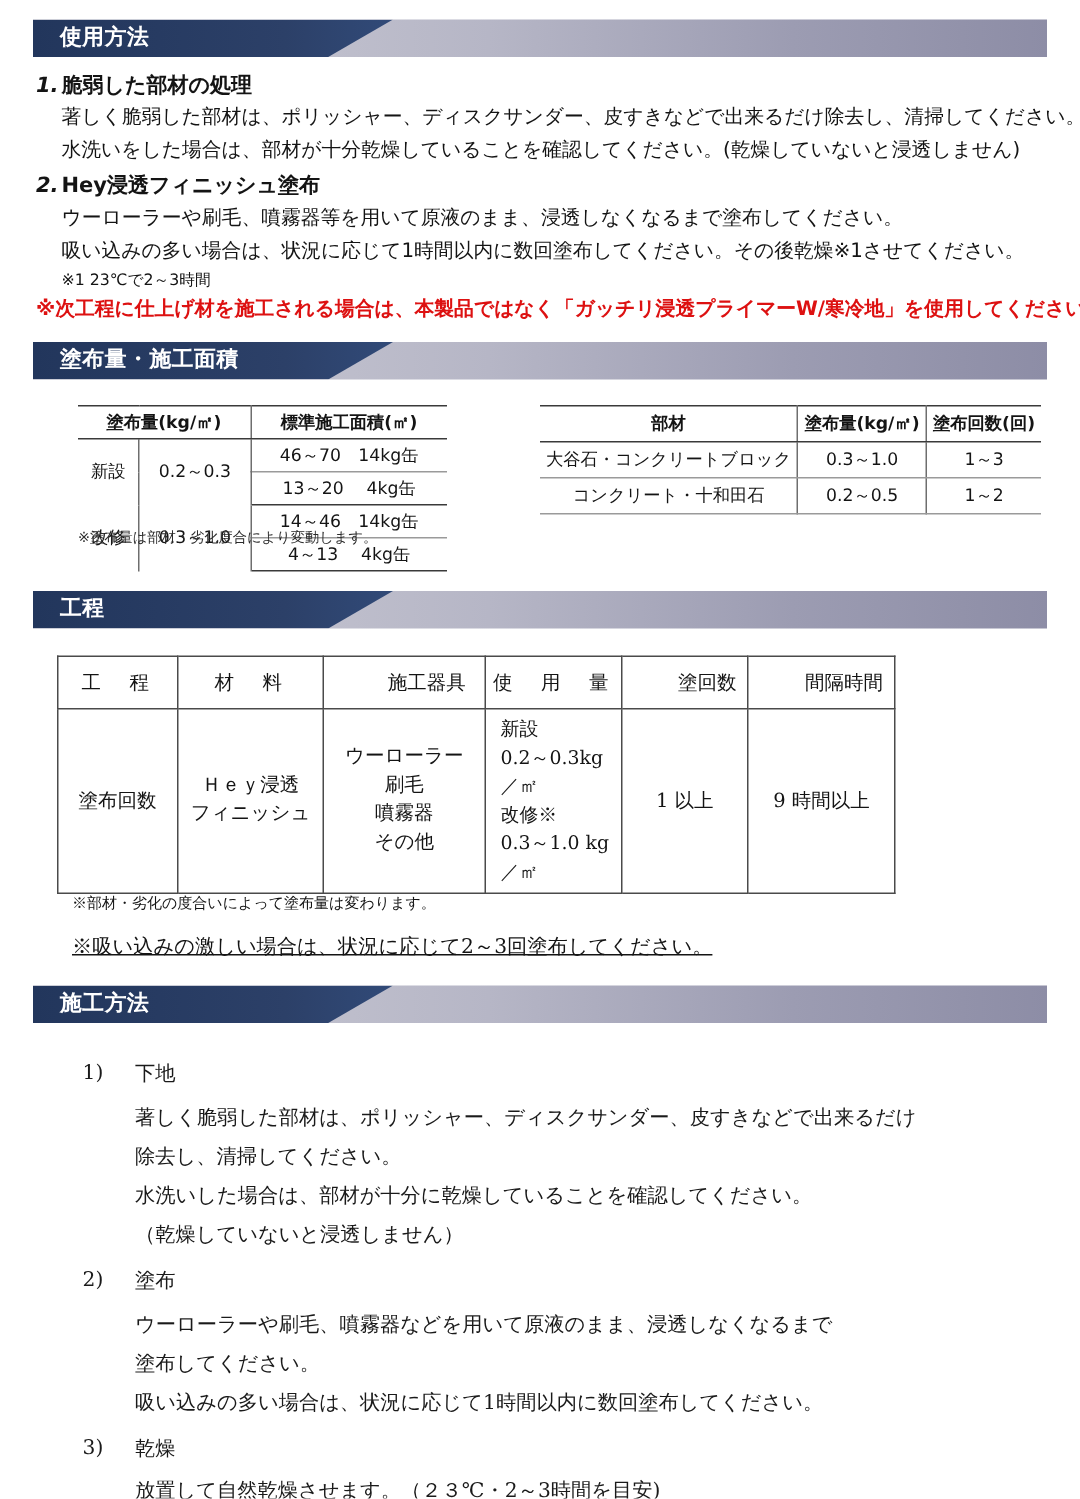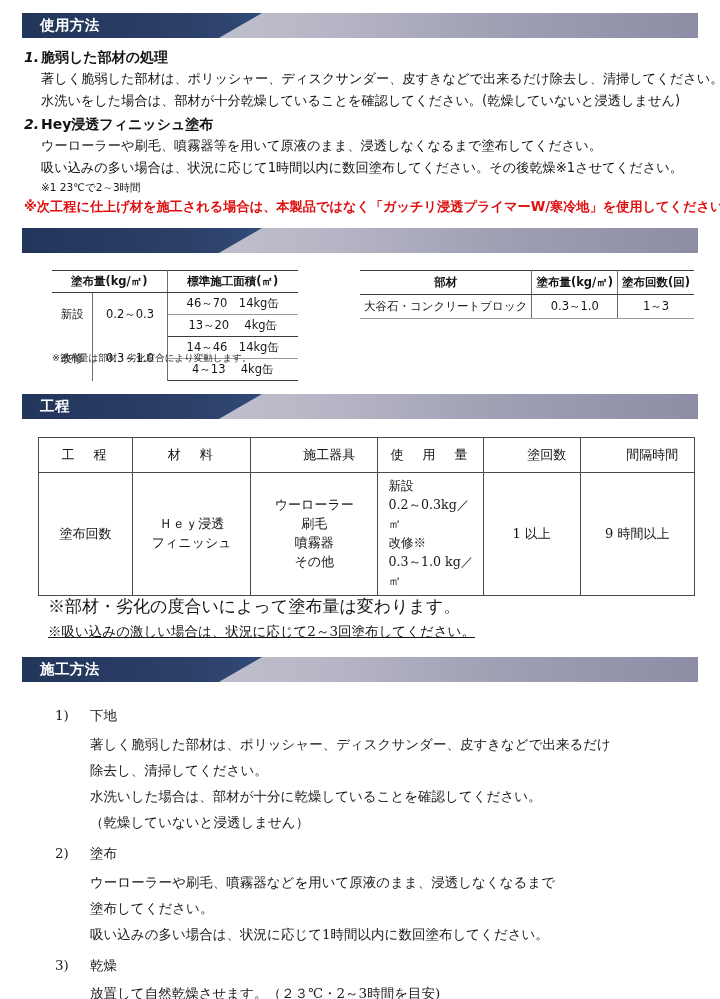--- a/index.html
+++ b/index.html
@@ -113,21 +113,21 @@
     font-size: 9.5px;
     color: #2a2a2a;
     white-space: nowrap;
   }
 
   
   #process-table {
     position: absolute;
     left: 38px;
     top: 437px;
-    width: 657px;
+    width: 559px;
     border-collapse: collapse;
     font-family: "DejaVu Serif", "Liberation Serif", serif;
     font-size: 13px;
     color: #141414;
   }
   #process-table td, #process-table th {
     border: 1px solid #4a4a4a;
     text-align: center;
     vertical-align: middle;
     font-weight: normal;
@@ -180,20 +180,21 @@
 <div class="txt gothic num-marker" style="left:24px; top:117px;">2.</div>
 <div class="txt gothic num-head" style="left:41px; top:117px;">Hey浸透フィニッシュ塗布</div>
 <div class="txt gothic" style="left:41px; top:139px;">ウーローラーや刷毛、噴霧器等を用いて原液のまま、浸透しなくなるまで塗布してください。</div>
 <div class="txt gothic" style="left:41px; top:161px;">吸い込みの多い場合は、状況に応じて1時間以内に数回塗布してください。その後乾燥※1させてください。</div>
 <div class="txt gothic small-note" style="left:41px; top:182px;">※1 23℃で2～3時間</div>
 
 <div class="txt gothic red" style="left:24px; top:200px;">※次工程に仕上げ材を施工される場合は、本製品ではなく「ガッチリ浸透プライマーW/寒冷地」を使用してください。</div>
 
 <div class="section-bar" id="bar-coverage" style="top:228px;">
   <div class="navy"></div>
+  <div class="bar-label">塗布量・施工面積</div>
 </div>
 
 <table class="mini-table" id="coverage-table">
   <thead>
     <tr>
       <th class="tb-top hdr-rule vr" colspan="2">塗布量(kg/㎡)</th>
       <th class="tb-top hdr-rule">標準施工面積(㎡)</th>
     </tr>
   </thead>
   <tbody>
@@ -223,20 +224,25 @@
       <th class="tb-top hdr-rule vr" style="width:150px;">部材</th>
       <th class="tb-top hdr-rule vr" style="width:88px;">塗布量(kg/㎡)</th>
       <th class="tb-top hdr-rule" style="width:80px;">塗布回数(回)</th>
     </tr>
   </thead>
   <tbody>
     <tr>
       <td class="hr-thin vr">大谷石・コンクリートブロック</td>
       <td class="hr-thin vr">0.3～1.0</td>
       <td class="hr-thin">1～3</td>
+    </tr>
+    <tr>
+      <td class="hr-thin vr">コンクリート・十和田石</td>
+      <td class="hr-thin vr">0.2～0.5</td>
+      <td class="hr-thin">1～2</td>
     </tr>
   </tbody>
 </table>
 
 <div class="section-bar" id="bar-process" style="top:394px;">
   <div class="navy"></div>
   <div class="bar-label">工程</div>
 </div>
 
 <table id="process-table">
@@ -262,21 +268,21 @@
       <td class="left-cell">新設
 0.2～0.3kg／㎡
 改修※
 0.3～1.0 kg／㎡</td>
       <td>1 以上</td>
       <td>9 時間以上</td>
     </tr>
   </tbody>
 </table>
 
-<div class="txt mincho" style="left:48px; top:598px; font-size:17px;">※部材・劣化の度合いによって塗布量は変わります。</div>
+<div class="txt mincho" style="left:48px; top:598px; font-size:10px;">※部材・劣化の度合いによって塗布量は変わります。</div>
 <div class="txt mincho" style="left:48px; top:625px; font-size:13.5px;text-decoration:underline;">※吸い込みの激しい場合は、状況に応じて2～3回塗布してください。</div>
 
 <div class="section-bar" id="bar-method" style="top:657px;">
   <div class="navy"></div>
   <div class="bar-label">施工方法</div>
 </div>
 
 <div class="method-num" style="left:55px; top:707px;">1)</div>
 <div class="method-title" style="left:90px; top:707px;">下地</div>
 <div class="method-line" style="left:90px; top:736px;">著しく脆弱した部材は、ポリッシャー、ディスクサンダー、皮すきなどで出来るだけ</div>

